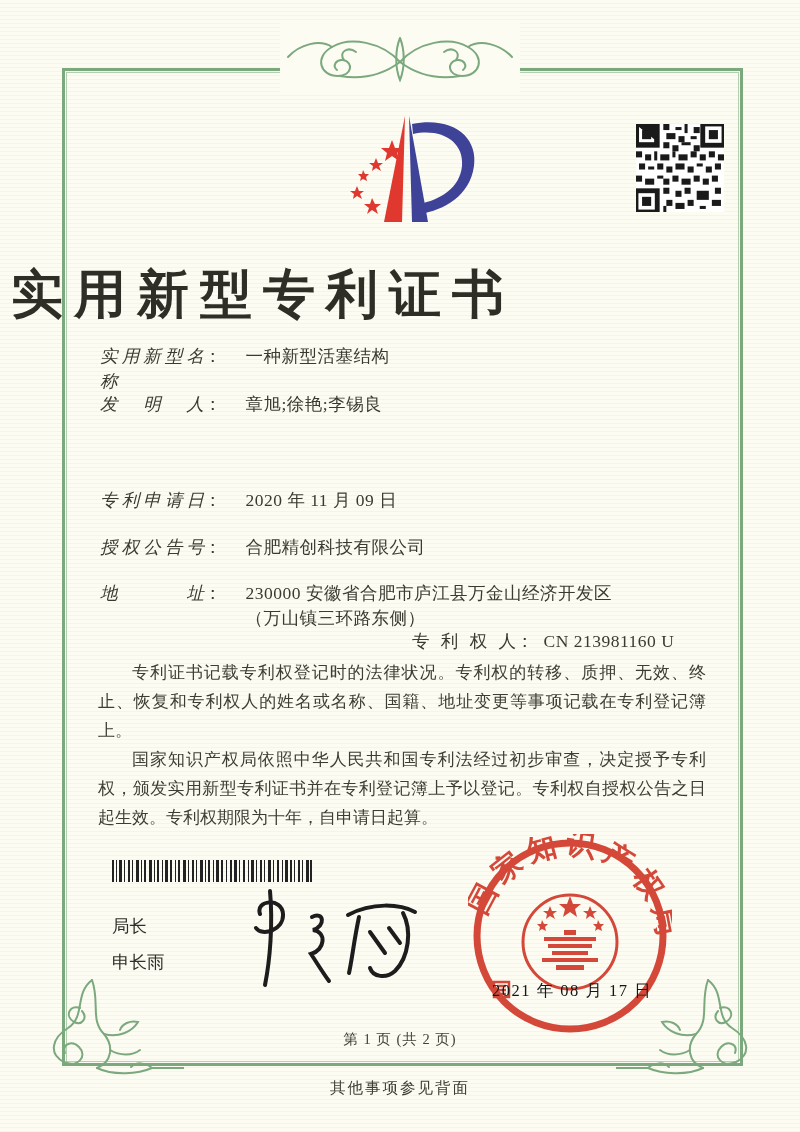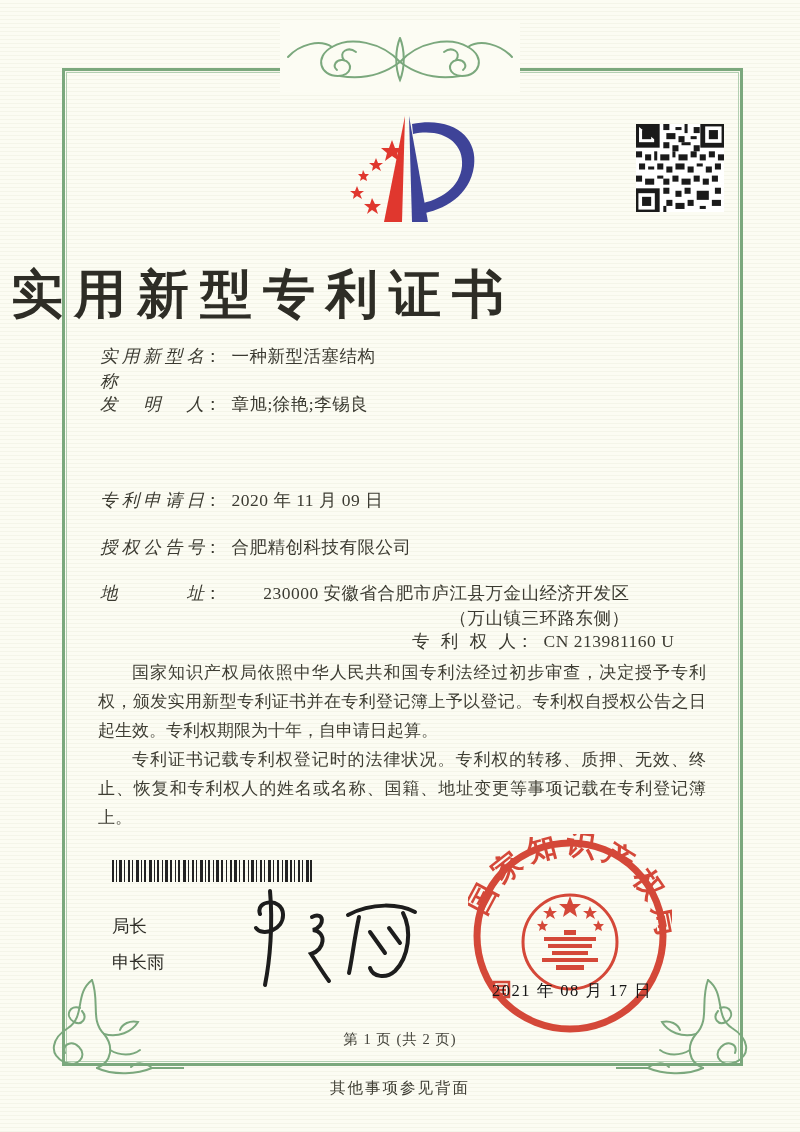--- a/index.html
+++ b/index.html
@@ -10,21 +10,21 @@
     font-family:"Liberation Serif","DejaVu Serif",serif;
     color:#3b3a31;
   }
   .frame{position:absolute;left:62px;top:68px;width:675px;height:992px;border:3px solid #7BA87D;}
   .frame-inner{position:absolute;inset:1px;border:1px solid #B3CFB2;}
   .cert-no{position:absolute;left:98px;top:116px;font-size:17px;letter-spacing:2px;color:#45443a;}
   .title{position:absolute;left:0;top:236px;width:100%;text-align:left;font-size:52px;font-weight:600;letter-spacing:11px;text-indent:11px;color:#2e2d26;margin-top:24px;}
   .field{position:absolute;left:100px;font-size:17.5px;line-height:25px;}
   .field .lbl{display:inline-block;width:104px;text-align:justify;text-align-last:justify;vertical-align:top;font-style:italic;}
   .field .colon{vertical-align:top;}
-  .field .val{display:inline-block;max-width:398px;vertical-align:top;margin-left:10px;letter-spacing:.5px;text-align:right;}
+  .field .val{display:inline-block;max-width:398px;vertical-align:top;margin-left:24px;letter-spacing:.5px;}
   .grant-row{position:absolute;left:100px;top:629px;width:610px;font-size:17.5px;}
   .grant-pair2{position:absolute;left:312px;top:0;}
   .grant-row .lbl{display:inline-block;width:104px;text-align:justify;text-align-last:justify;}
   .grant-row .val{margin-left:10px;letter-spacing:.5px;}
   .paras{position:absolute;left:98px;top:658px;width:608px;font-size:17px;line-height:29px;text-align:justify;color:#3e3d33;}
   .paras p{margin:0;text-indent:2em;}
   .barcode{position:absolute;left:112px;top:860px;}
   .officer{position:absolute;left:112px;top:914px;font-size:17.5px;font-family:"Liberation Sans","DejaVu Sans",sans-serif;color:#2f2e28;}
   .officer div{margin-bottom:12px;}
   .signature{position:absolute;left:232px;top:884px;}
@@ -182,22 +182,22 @@
     <span class="lbl">地址</span><span class="colon">：</span><span class="val">230000 安徽省合肥市庐江县万金山经济开发区（万山镇三环路东侧）</span>
   </div>
 
   <div class="grant-row">
     <span class="grant-pair2">
       <span class="lbl">专利权人</span><span class="colon">：</span><span class="val">CN 213981160 U</span>
     </span>
   </div>
 
   <div class="paras">
+    <p>专利证书记载专利权登记时的法律状况。专利权的转移、质押、无效、终止、恢复和专利权人的姓名或名称、国籍、地址变更等事项记载在专利登记簿上。</p>
     <p>国家知识产权局依照中华人民共和国专利法经过初步审查，决定授予专利权，颁发实用新型专利证书并在专利登记簿上予以登记。专利权自授权公告之日起生效。专利权期限为十年，自申请日起算。</p>
-    <p>专利证书记载专利权登记时的法律状况。专利权的转移、质押、无效、终止、恢复和专利权人的姓名或名称、国籍、地址变更等事项记载在专利登记簿上。</p>
   </div>
 
   <svg class="barcode" width="200" height="22" viewBox="0 0 200 22">
     <g fill="#222">
       <rect x="0" width="2" height="22"></rect>
         <rect x="4" width="1" height="22"></rect>
         <rect x="7" width="3" height="22"></rect>
       <rect x="12" width="1" height="22"></rect>
         <rect x="16" width="2" height="22"></rect>
         <rect x="20" width="1" height="22"></rect>

